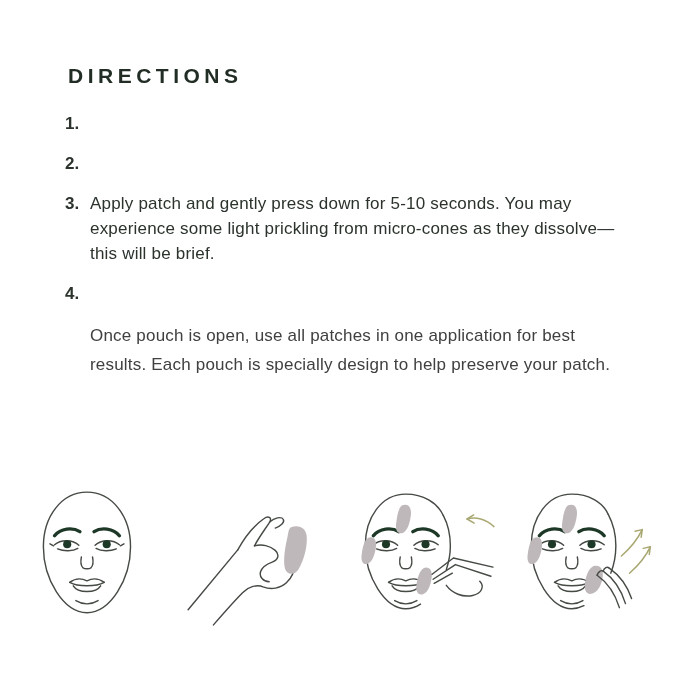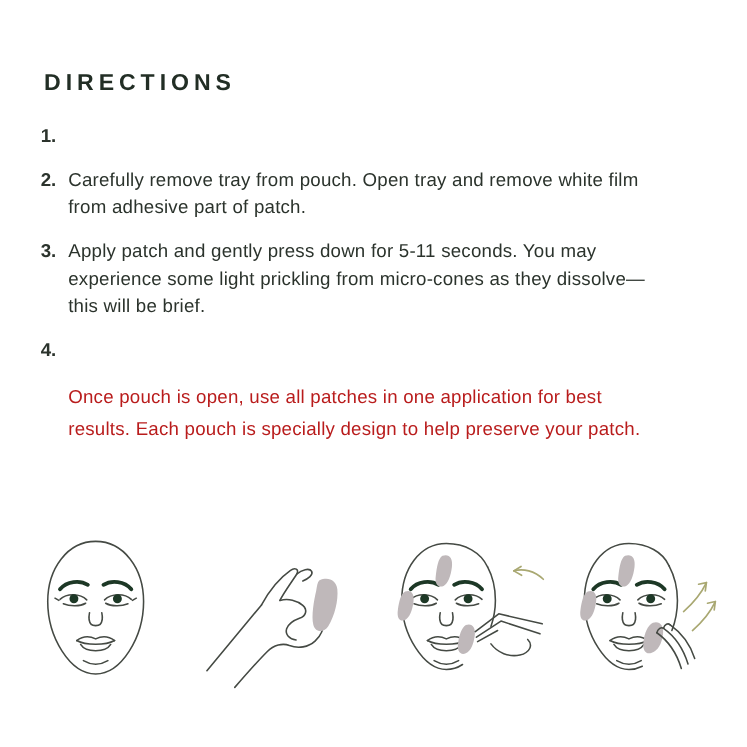--- a/index.html
+++ b/index.html
@@ -3,21 +3,21 @@
 <meta charset="utf-8">
 <style>
   html,body { margin:0; padding:0; }
   body {
     width:679px; height:679px;
     background:#ffffff;
     font-family:"Liberation Sans", sans-serif;
     position:relative;
     overflow:hidden;
   }
-  .content { padding:64px 13px 0 37px; }
+  .content { padding:64px 13px 0 37px;margin-left:28px; }
   h1.title {
     margin:0 0 23px 3px;
     font-size:21px;
     font-weight:700;
     letter-spacing:4.5px;
     color:#222e25;
   }
   ol.steps { list-style:none; margin:0; padding:0; }
   ol.steps li { display:flex; margin-bottom:15px; }
   .num {
@@ -32,21 +32,21 @@
     line-height:25px;
     letter-spacing:0.2px;
     color:#2b332c;
     white-space:pre-line;
   }
   p.note {
     margin:14px 0 0 25px;
     font-size:17px;
     line-height:29px;
     letter-spacing:0.2px;
-    color:#b91c1c;
+    color:#404040;
     white-space:pre-line;
   }
   .illustrations {
     position:absolute;
     left:0; right:0; top:482px;
     display:flex;
     justify-content:space-between;
     padding:0 14px;
   }
   figure { margin:0; width:152px; height:152px; }
@@ -57,26 +57,24 @@
 
 <main class="content">
   <h1 class="title">DIRECTIONS</h1>
 
   <ol class="steps">
     <li>
       <span class="num">1.</span>
     </li>
     <li>
       <span class="num">2.</span>
-      <span class="txt">Carefully remove tray from pouch. Open tray and remove white film
-from adhesive part of patch.</span>
     </li>
     <li>
       <span class="num">3.</span>
-      <span class="txt">Apply patch and gently press down for 5-11 seconds. You may
+      <span class="txt">Apply patch and gently press down for 5-10 seconds. You may
 experience some light prickling from micro-cones as they dissolve—
 this will be brief.</span>
     </li>
     <li>
       <span class="num">4.</span>
     </li>
   </ol>
 
   <p class="note">Once pouch is open, use all patches in one application for best
 results. Each pouch is specially design to help preserve your patch.</p>

